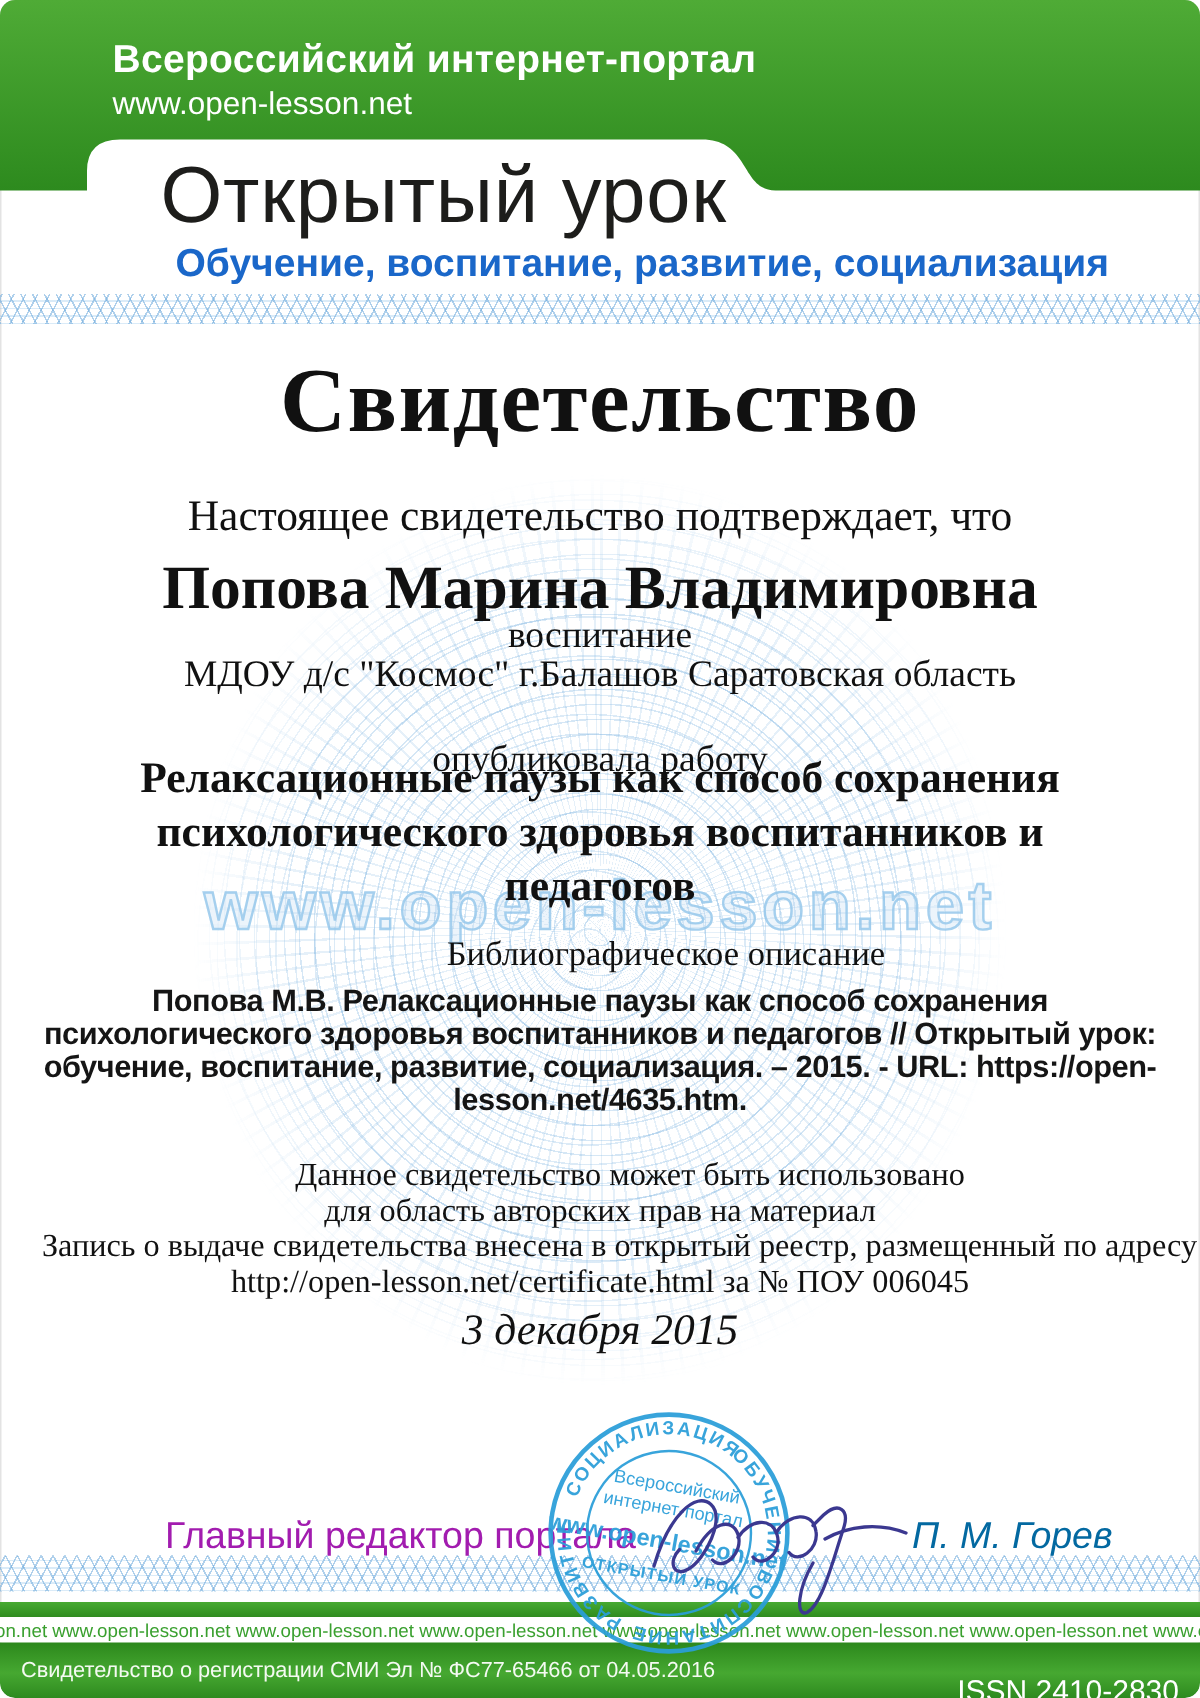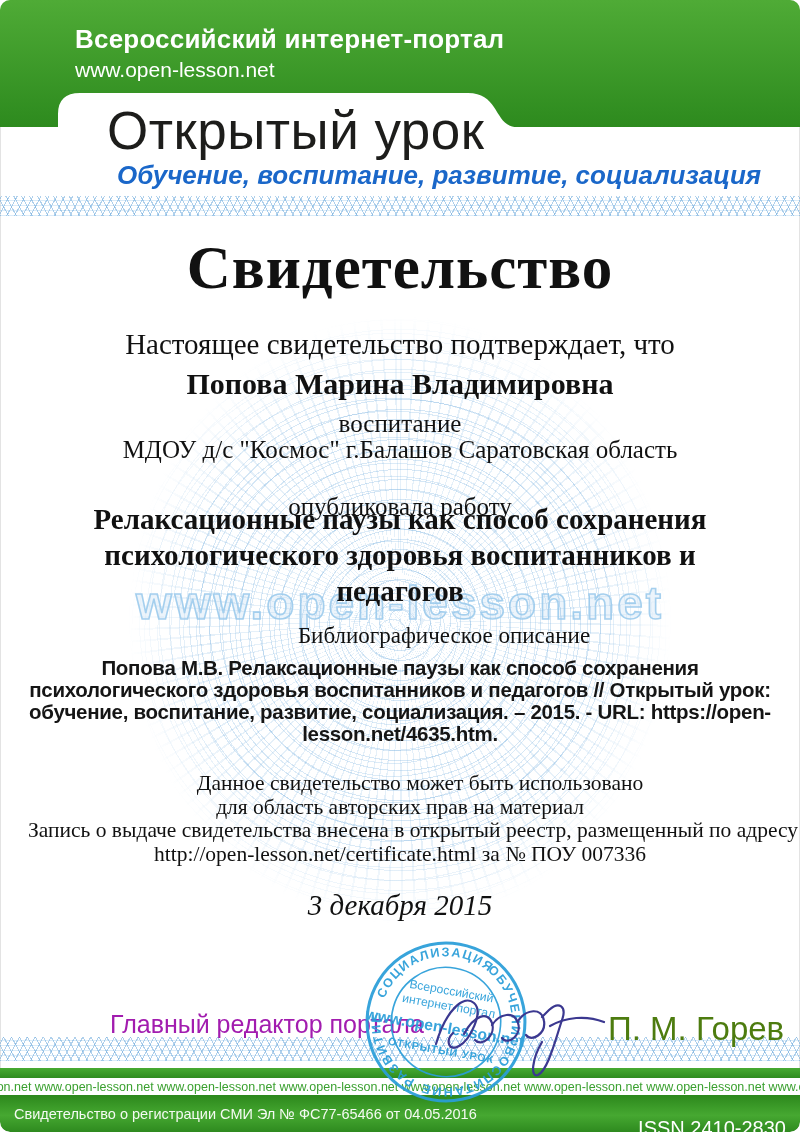--- a/index.html
+++ b/index.html
@@ -4,21 +4,21 @@
 <style>
   html,body{margin:0;padding:0;background:#ffffff;}
   body{font-family:"Liberation Sans",sans-serif;}
   .page{position:relative;width:800px;height:1132px;background:#ffffff;overflow:hidden;
         border-radius:10px;box-shadow:0 0 0 1px #e3e3e3 inset;}
   
   .header-svg{position:absolute;left:0;top:0;width:800px;height:128px;display:block;}
   .portal-line{position:absolute;left:75px;top:24px;color:#ffffff;font-size:26px;font-weight:700;letter-spacing:.2px;}
   .site-line{position:absolute;left:75px;top:58px;color:#ffffff;font-size:21px;font-weight:400;}
   .tab-title{position:absolute;left:107px;top:100px;color:#1d1d1b;font-size:53px;font-weight:400;letter-spacing:.5px;}
-  .tab-subtitle{position:absolute;left:117px;top:160px;color:#1a67c9;font-size:26px;font-style:italic;font-weight:700;}
+  .tab-subtitle{position:absolute;left:117px;top:160px;color:#1a67c9;font-size:26px;font-weight:700;}
   
   .lace{position:absolute;left:0;width:800px;height:20px;
     background:
       repeating-linear-gradient(62deg, rgba(110,170,220,.55) 0 1px, transparent 1px 7px),
       repeating-linear-gradient(-62deg, rgba(110,170,220,.55) 0 1px, transparent 1px 7px),
       repeating-linear-gradient(0deg, rgba(150,198,235,.35) 0 1px, transparent 1px 5px);
     }
   .lace-top{top:196px;}
   .lace-bottom{top:1037px;height:24px;z-index:1;}
   .rosette{position:absolute;left:18px;top:192px;width:764px;height:856px;z-index:0;
@@ -29,36 +29,36 @@
     -webkit-mask:radial-gradient(ellipse 50% 50% at 50% 50%, #000 52%, transparent 71%);
             mask:radial-gradient(ellipse 50% 50% at 50% 50%, #000 52%, transparent 71%);}
   .watermark{position:absolute;left:0;top:576px;width:100%;text-align:center;z-index:2;
     font-size:46px;font-weight:700;letter-spacing:3px;color:rgba(185,215,240,.28);
     -webkit-text-stroke:1.6px rgba(150,200,235,.85);}
   
   .ctr{position:absolute;left:0;width:100%;text-align:center;color:#111;z-index:3;}
   .serif{font-family:"Liberation Serif",serif;}
   .cert-title{top:233px;font-size:61px;font-weight:700;letter-spacing:1px;}
   .confirm{top:328px;font-size:29px;}
-  .recipient{top:367px;font-size:30px;font-weight:700;text-align:center;}
+  .recipient{top:367px;font-size:41px;font-weight:700;text-align:center;}
   .pos{top:410px;font-size:25px;}
   .org{top:436px;font-size:25px;}
   .published{top:469px;font-size:25px;margin-top:24px;}
   .work-title{top:501px;left:50px;width:700px;font-size:29px;font-weight:700;line-height:36px;}
   .biblio{top:623px;font-size:23px;padding-left:44px;}
   .citation{top:657px;left:22px;width:756px;font-size:20.5px;line-height:22px;font-weight:700;
     letter-spacing:-.3px;color:#151515;font-family:"Liberation Sans",sans-serif;}
   .usage1{top:771px;font-size:21.5px;margin-left:20px;}
   .usage2{top:795px;font-size:21.5px;}
   .reg1{top:818px;font-size:21.5px;margin-left:13px;}
   .reg2{top:842px;font-size:21.5px;}
-  .date{top:871px;font-size:29px;font-style:italic;margin-top:18px;}
+  .date{top:871px;font-size:29px;font-style:italic;}
   
   .editor-label{position:absolute;left:110px;top:1010px;font-size:25px;color:#a21caf;z-index:3;}
-  .editor-name{position:absolute;left:608px;top:1010px;font-size:33px;color:#4d7c0f;z-index:3;}
+  .editor-name{position:absolute;left:608px;top:1010px;font-size:25px;color:#0369a1;z-index:3;font-style:italic;}
   .stamp{position:absolute;left:360px;top:936px;width:172px;height:172px;z-index:5;opacity:.93;}
   .signature{position:absolute;left:428px;top:982px;width:190px;height:100px;z-index:6;}
   
   .green-bar{position:absolute;left:0;top:1068px;width:800px;height:10px;z-index:2;
     background:linear-gradient(180deg,#47aa32,#2f8c1f);}
   .url-strip{position:absolute;left:0;top:1078px;width:800px;height:17px;background:#ffffff;z-index:2;
     display:flex;align-items:center;justify-content:center;overflow:hidden;}
   .url-strip span{white-space:nowrap;color:#3aa02f;font-size:12.5px;}
   .footer-bar{position:absolute;left:0;top:1095px;width:800px;height:37px;z-index:4;
     background:linear-gradient(180deg,#2c881c,#46a831 55%,#2e8a1f);
@@ -95,21 +95,21 @@
   <div class="ctr serif recipient">Попова Марина Владимировна</div>
   <div class="ctr serif pos">воспитание</div>
   <div class="ctr serif org">МДОУ д/с "Космос" г.Балашов Саратовская область</div>
   <div class="ctr serif published">опубликовала работу</div>
   <div class="ctr serif work-title">Релаксационные паузы как способ сохранения психологического здоровья воспитанников и педагогов</div>
   <div class="ctr serif biblio">Библиографическое описание</div>
   <div class="ctr citation">Попова М.В. Релаксационные паузы как способ сохранения психологического здоровья воспитанников и педагогов // Открытый урок: обучение, воспитание, развитие, социализация. – 2015. - URL: https://open-lesson.net/4635.htm.</div>
   <div class="ctr serif usage1">Данное свидетельство может быть использовано</div>
   <div class="ctr serif usage2">для область авторских прав на материал</div>
   <div class="ctr serif reg1">Запись о выдаче свидетельства внесена в открытый реестр, размещенный по адресу</div>
-  <div class="ctr serif reg2">http://open-lesson.net/certificate.html за № ПОУ 007336</div>
+  <div class="ctr serif reg2">http://open-lesson.net/certificate.html за № ПОУ 006045</div>
   <div class="ctr serif date">3 декабря 2015</div>
 
   <div class="editor-label">Главный редактор портала</div>
   <div class="editor-name">П. М. Горев</div>
   <div class="lace lace-bottom"></div>
 
   <svg class="stamp" viewBox="0 0 170 170">
     <defs>
       <path id="arcTop" d="M20,85 A65,65 0 0 1 150,85" fill="none"></path>
       <path id="arcBottom" d="M150,85 A65,65 0 0 1 20,85" fill="none"></path>

